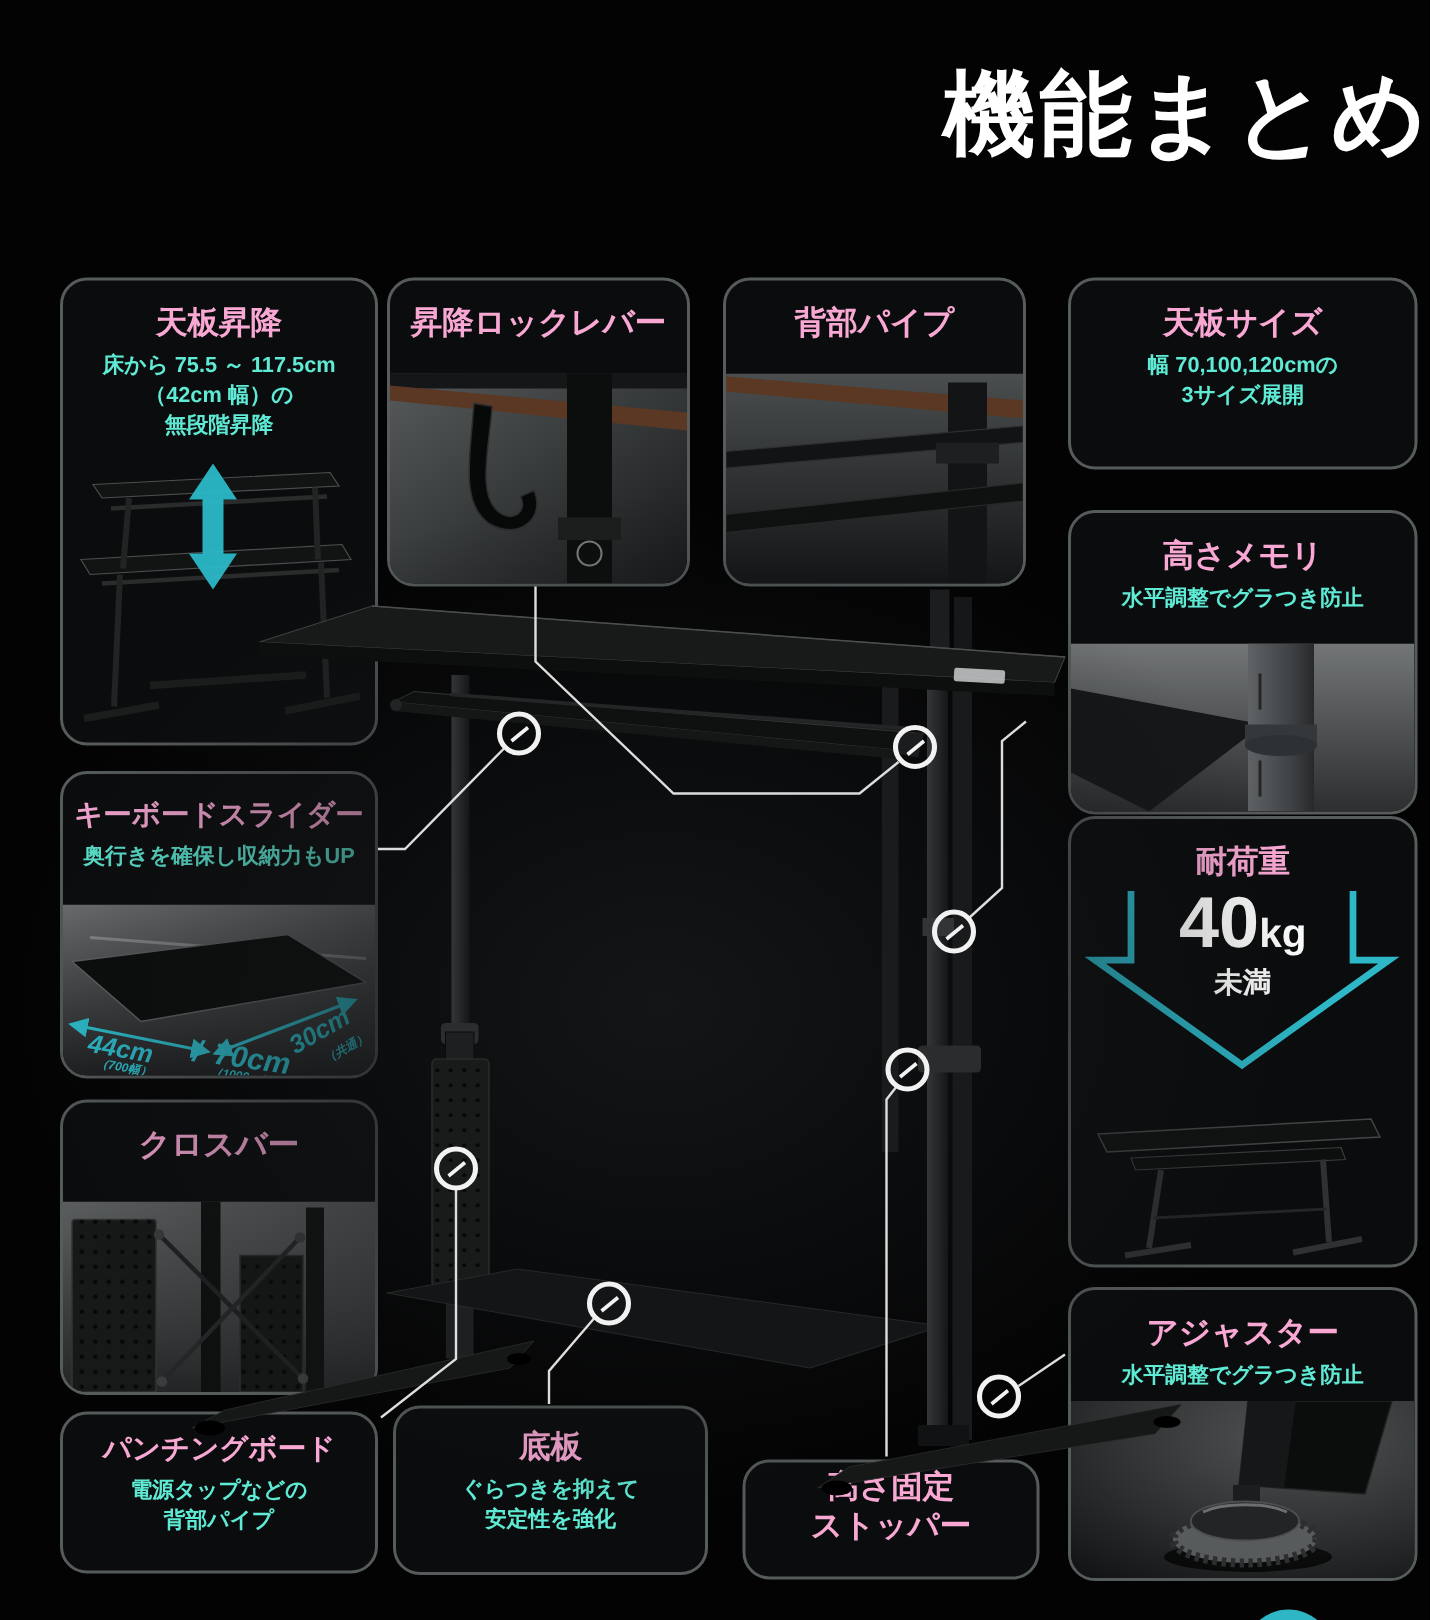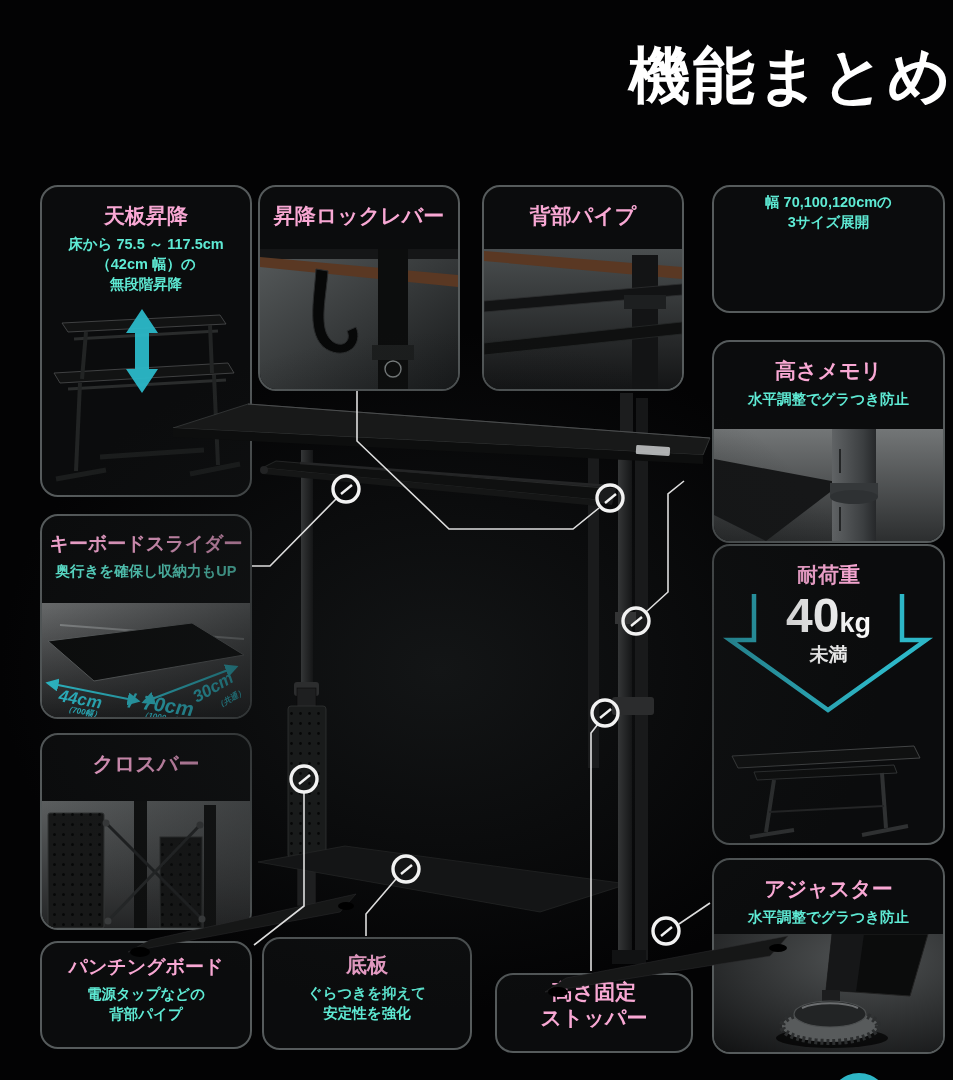--- a/index.html
+++ b/index.html
@@ -112,20 +112,21 @@
         <polygon points="0,2 198,18 198,30 0,12" fill="#5a3823"></polygon>
         <rect x="148" y="6" width="26" height="134" fill="#131415"></rect>
         <polygon points="0,52 198,35 198,46 0,63" fill="#121314" stroke="#2d2f30" stroke-width="0.8"></polygon>
         <polygon points="0,94 198,73 198,85 0,106" fill="#0f1010" stroke="#262828" stroke-width="0.8"></polygon>
         <rect x="140" y="46" width="42" height="14" fill="#1d1f20"></rect>
       </svg>
     </div>
   </div>
 
   <div class="b" id="box-size">
+    <div class="ftitle">天板サイズ</div>
     <div class="ftext tight">
       <div>幅 70,100,120cmの</div>
       <div>3サイズ展開</div>
     </div>
   </div>
 
   <div class="b" id="box-memory">
     <div class="ftitle">高さメモリ</div>
     <div class="ftext tight">水平調整でグラつき防止</div>
     <div class="photo">

